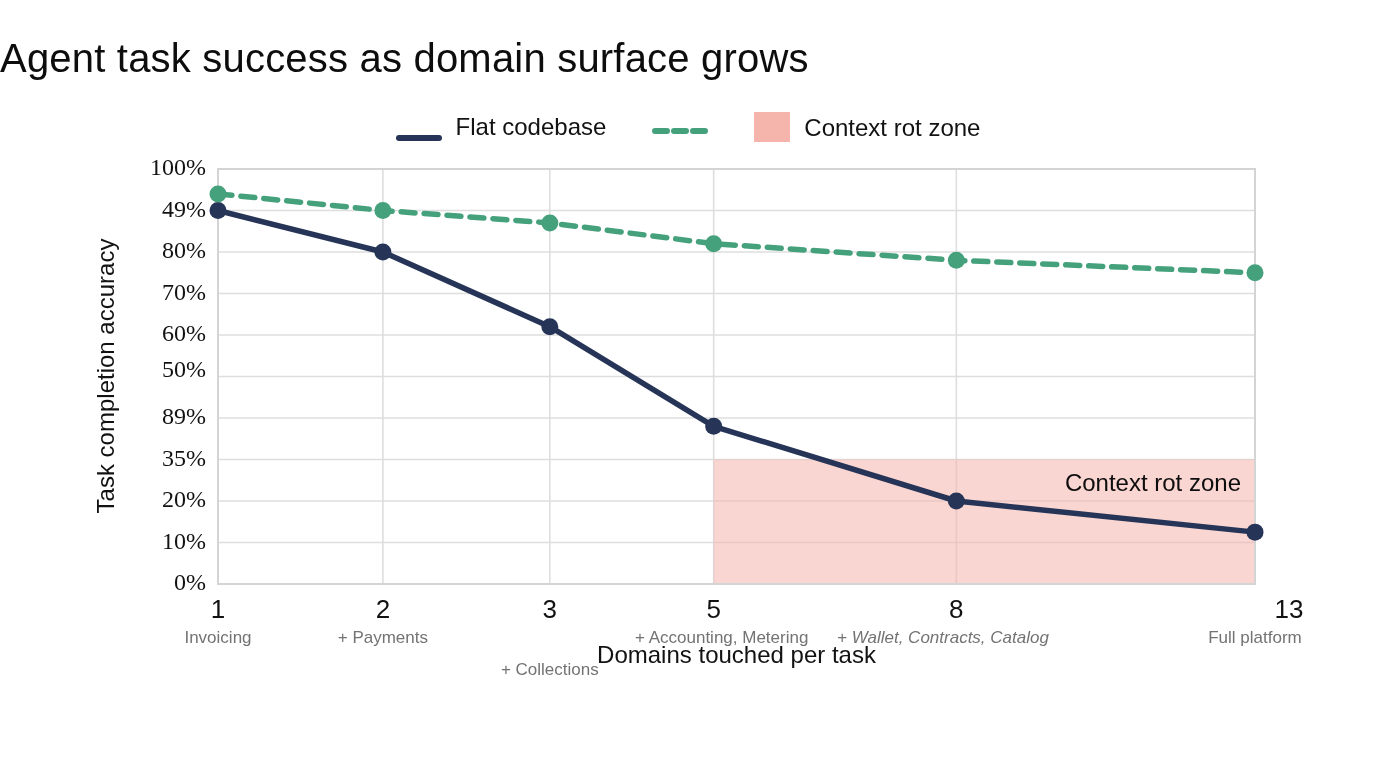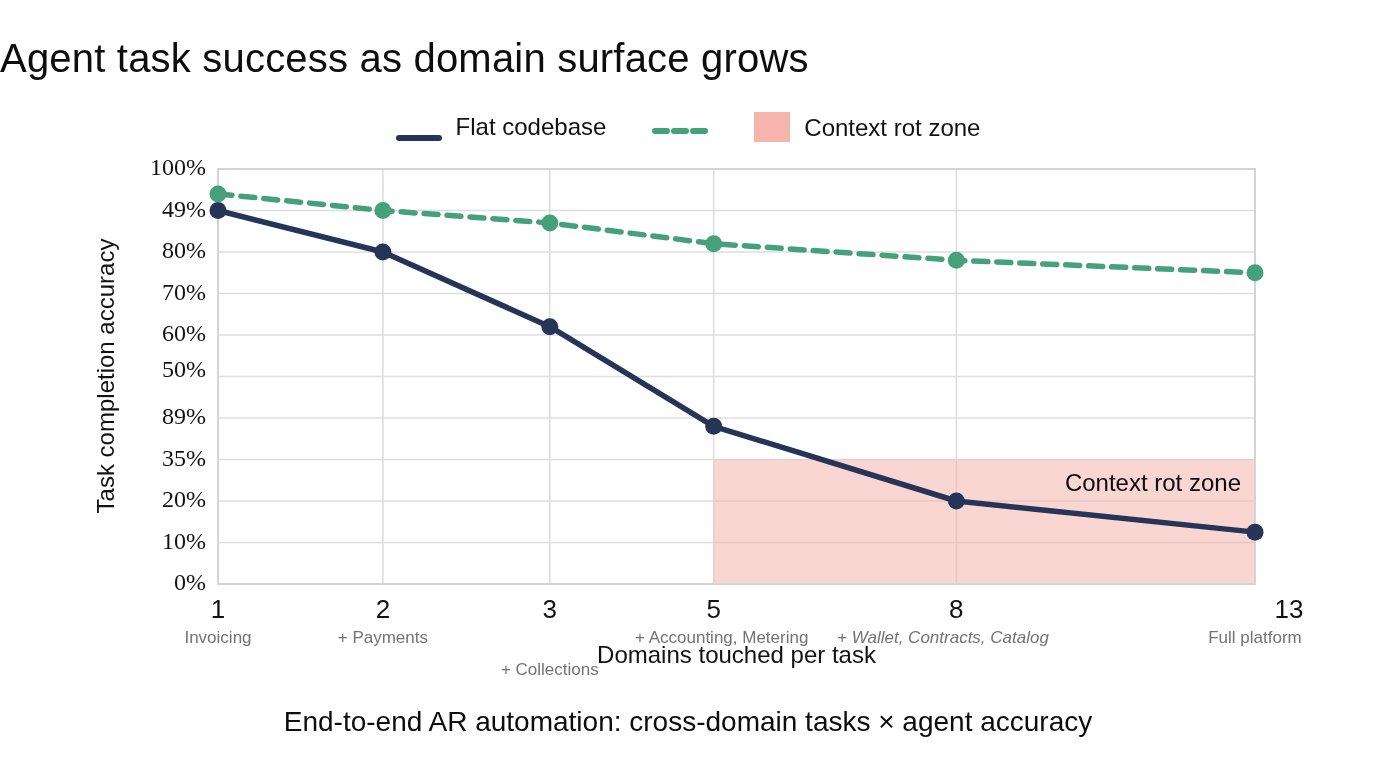--- a/index.html
+++ b/index.html
@@ -203,15 +203,14 @@
       <div class="x-tick-num" style="left: 956.344px; top: 594px;">8</div>
       <div class="x-tick-sub" style="left: 943px; top: 628px; font-style: italic;">+ Wallet, Contracts, Catalog</div>
       <div class="x-tick-num" style="left: 1255px; top: 594px; margin-left: 34px;">13</div>
       <div class="x-tick-sub" style="left: 1255px; top: 628px;">Full platform</div>
     </div>
 
   <div class="zone-label" id="zone-label" style="left: 1241px; top: 468.5px;">Context rot zone</div>
 
   <div class="x-axis-title">Domains touched per task</div>
 
-  <div class="caption">End-to-end AR automation: cross-domain tasks × agent accuracy</div>
 
 </div>
 
 </body></html>

